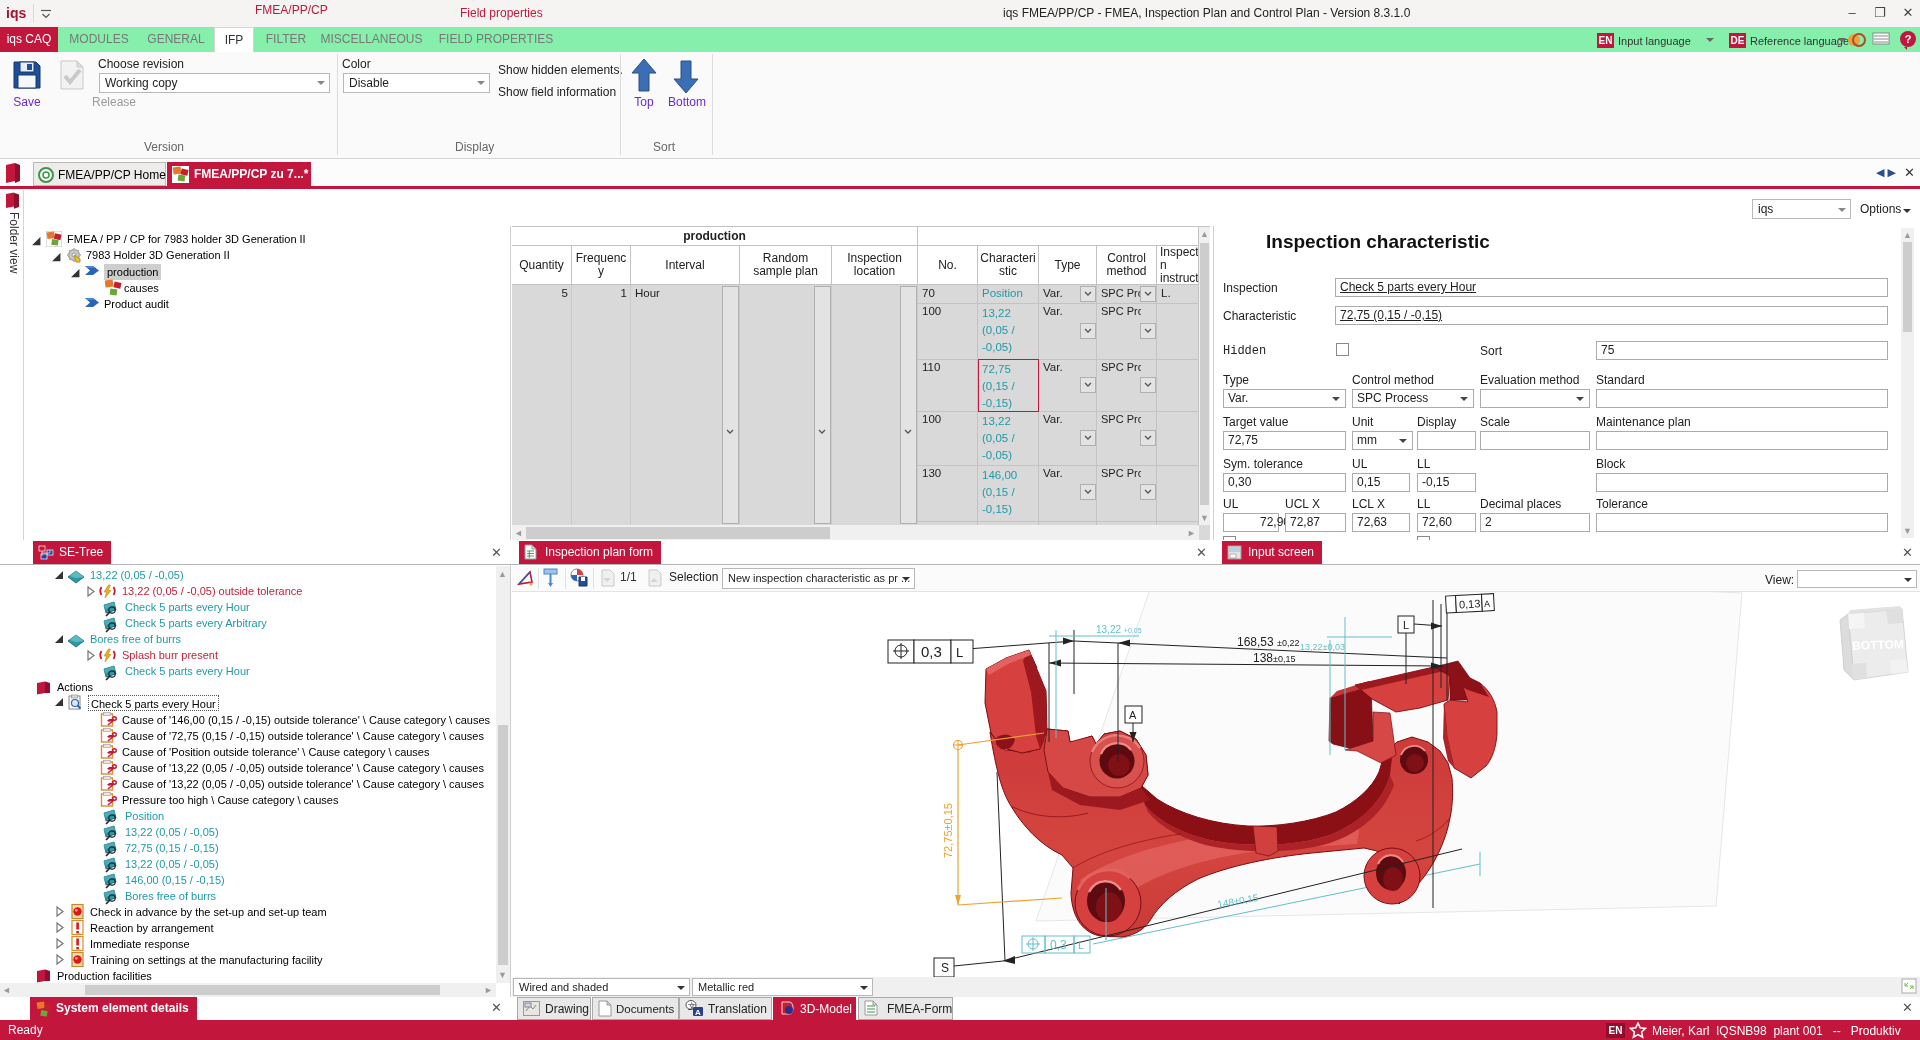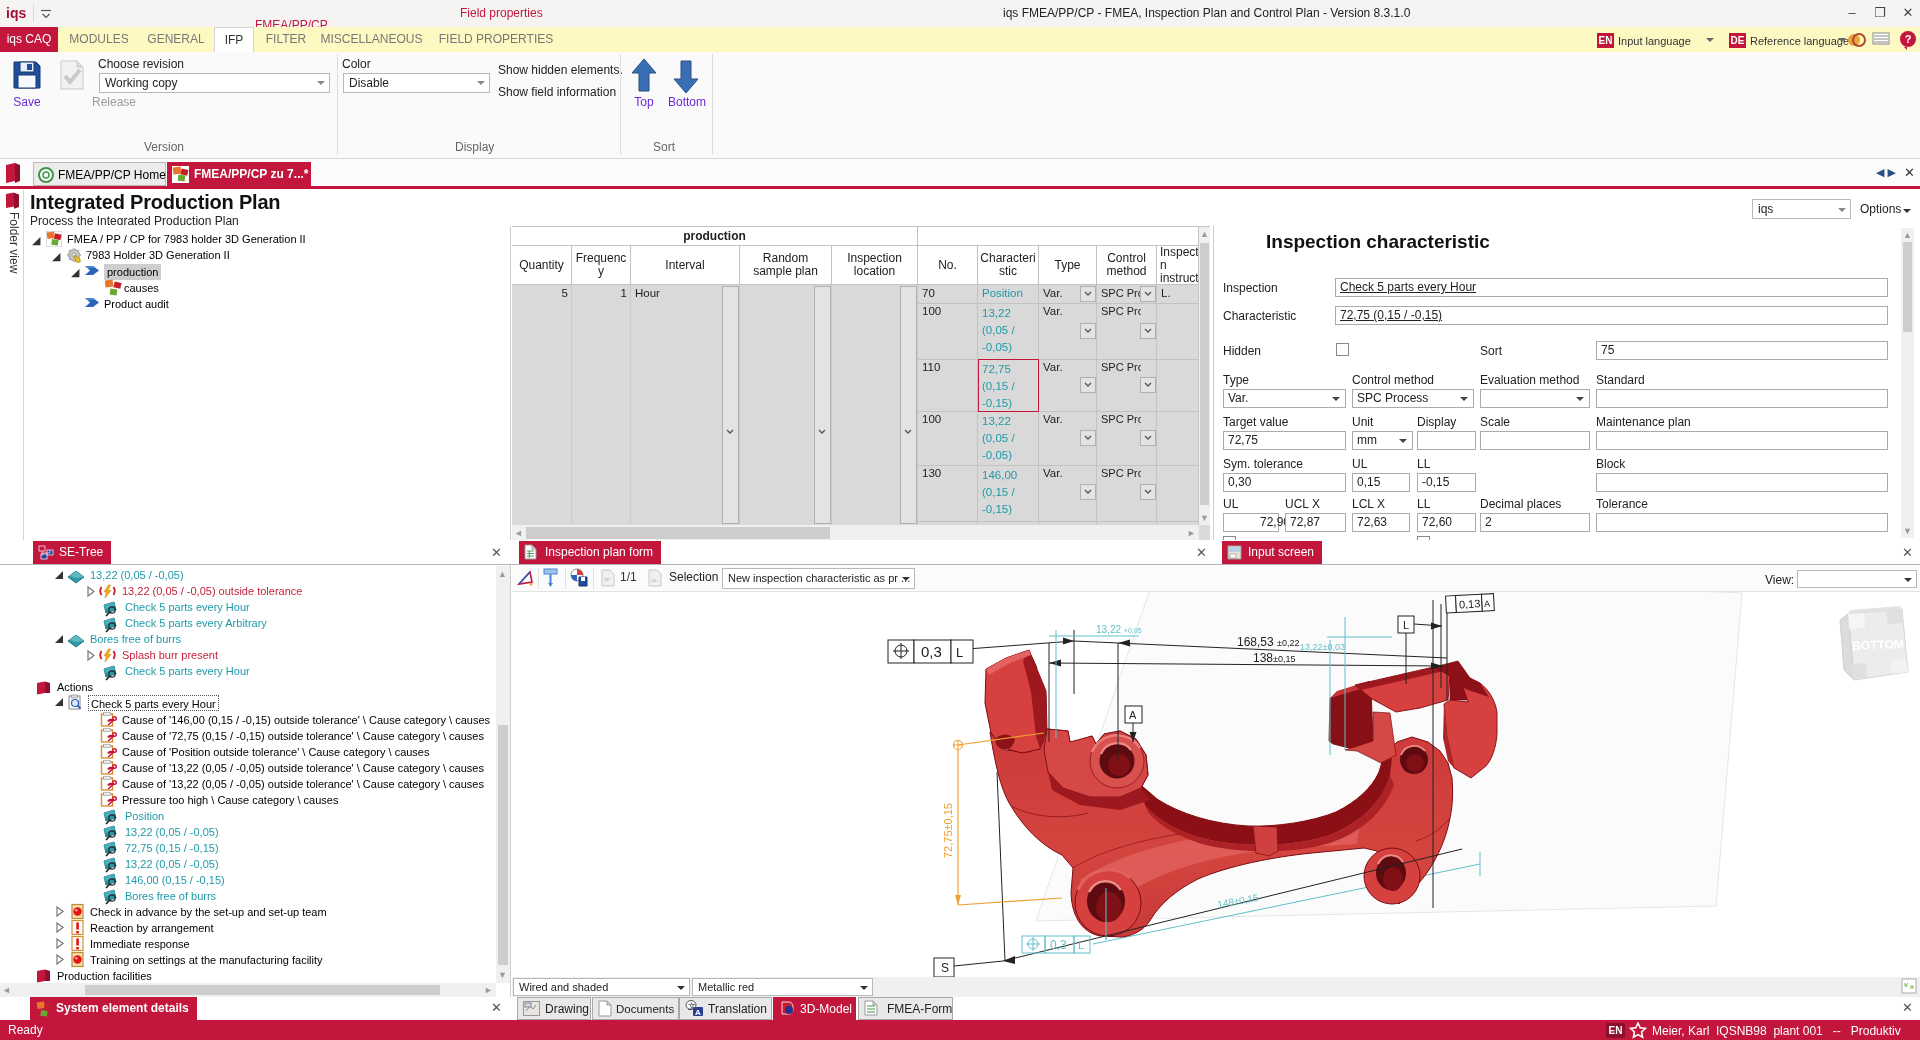--- a/index.html
+++ b/index.html
@@ -5,26 +5,26 @@
 * { margin:0; padding:0; box-sizing:border-box; }
 html,body { width:1920px; height:1040px; overflow:hidden; font-family:"Liberation Sans",sans-serif; background:#fff; }
 .abs { position:absolute; }
 #root { position:relative; width:1920px; height:1040px; }
 .teal { color:#1f9aa8; }
 .rtext { color:#c2233c; }
 
 #titlebar { left:0; top:0; width:1920px; height:27px; background:#f5f4f2; }
 #iqslogo { left:6px; top:5px; font-size:14px; font-weight:bold; color:#a61134; }
 .tbsep { left:33px; top:4px; width:1px; height:18px; background:#d9d9d9; }
-#tb-fmea { left:255px; top:18px; font-size:12px; color:#c2163c; }
+#tb-fmea { left:255px; top:3px; font-size:12px; color:#c2163c; }
 #tb-field { left:460px; top:6px; font-size:12px; color:#c2163c; }
 #tb-title { left:1003px; top:6px; font-size:12px; color:#222; }
 .winbtn { top:5px; width:16px; height:16px; color:#444; font-size:13px; text-align:center; line-height:16px; }
 
-#ribtabs { left:0; top:27px; width:1920px; height:25px; background:#fef9c3; }
+#ribtabs { left:0; top:27px; width:1920px; height:25px; background:#86efac; }
 #ribtabs .tab { position:absolute; top:0; height:25px; line-height:25px; font-size:12px; color:#787878; text-align:center; }
 #tab-iqscaq { left:0; width:58px; background:#c2163c; color:#fff !important; }
 #tab-ifp { background:#fff; border:1px solid #d5d5d5; border-bottom:none; color:#333 !important; }
 
 #ribbon { left:0; top:52px; width:1920px; height:107px; background:#fbfafa; border-bottom:1px solid #d5d5d5; }
 .rgsep { position:absolute; top:2px; width:1px; height:101px; background:#dcdcdc; }
 .grouplabel { position:absolute; top:88px; font-size:12px; color:#666; }
 .riblabel { position:absolute; font-size:12px; color:#222; }
 .dropbox { position:absolute; height:20px; background:#fff; border:1px solid #b8b8b8; font-size:12px; color:#222; line-height:18px; padding-left:5px; white-space:nowrap; overflow:hidden; }
 .dropbox .arr { position:absolute; right:4px; top:7px; width:0; height:0; border-left:4px solid transparent; border-right:4px solid transparent; border-top:4px solid #888; }
@@ -165,24 +165,20 @@
 <svg class="abs" style="left:172px; top:166px;" width="17" height="17" viewBox="0 0 17 17">
   <rect x="0" y="0" width="17" height="17" fill="#fff"></rect>
   <rect x="1" y="1" width="8" height="7" fill="#e8762c" transform="rotate(-8 5 4)"></rect>
   <rect x="9" y="3" width="7" height="6" fill="#c41f2d" transform="rotate(12 12 6)"></rect>
   <rect x="6" y="9" width="7" height="6" fill="#69a832" transform="rotate(8 9 12)"></rect>
 </svg>
 <div class="abs" style="left:1876px; top:166px; color:#2a4f86; font-size:11px;">◀&nbsp;▶</div>
 <div class="abs" style="left:1904px; top:165px; color:#333; font-size:13px;">✕</div>
 <div id="redline" class="abs"></div>
 
-<div id="pagehead" class="abs">
-  <div id="bigtitle" class="abs">Integrated Production Plan</div>
-  <div id="subtitle" class="abs">Process the Integrated Production Plan</div>
-</div>
 <div class="dropbox abs" style="left:1752px; top:199px; width:99px;">iqs<span class="arr" style="top:8px;"></span></div>
 <div class="abs" style="left:1860px; top:202px; font-size:12px; color:#222;">Options</div>
 <div class="abs" style="left:1903px; top:209px; width:0; height:0; border-left:4px solid transparent; border-right:4px solid transparent; border-top:4px solid #333;"></div>
 
 <svg class="abs" style="left:5px; top:192px;" width="15" height="17" viewBox="0 0 15 17">
   <path d="M1 2 l8 -1.5 v14 l-8 1.5 z" fill="#c2163c"></path>
   <path d="M9 .8 l5 1.7 v12.5 l-5 1.7 z" fill="#8d0f2b"></path>
 </svg>
 <div class="abs" style="left:3px; top:212px; width:18px; height:90px; font-size:12px; color:#333; writing-mode:vertical-rl;">Folder view</div>
 <div class="abs" style="left:23px; top:190px; width:1px; height:350px; background:#d5d5d5;"></div>
@@ -354,21 +350,21 @@
   <div class="sbthumb" style="left:14px; top:300px; width:304px; height:12px;"></div>
   <div class="sbarr" style="left:674px; top:300px; width:11px;">►</div>
 </div>
 
 <div id="inputscreen" class="abs" style="left:1215px; top:226px; width:705px; height:314px; background:#fff;">
   <div class="abs" style="left:8px; top:5px; font-size:19px; font-weight:bold; color:#111;margin-left:43px;">Inspection characteristic</div>
   <div class="flabel" style="left:8px; top:55px;">Inspection</div>
   <div class="finput" style="left:120px; top:52px; width:553px;"><span style="text-decoration:underline;">Check 5 parts every Hour</span></div>
   <div class="flabel" style="left:8px; top:83px;">Characteristic</div>
   <div class="finput" style="left:120px; top:80px; width:553px;"><span style="text-decoration:underline;">72,75 (0,15 / -0,15)</span></div>
-  <div class="flabel" style="left:8px; top:118px;">Hidden</div>
+  <div class="flabel" style="left:8px; top:118px;font-family:Liberation Mono, monospace;">Hidden</div>
   <div class="abs" style="left:121px; top:117px; width:13px; height:13px; border:1px solid #8a8a8a; background:#fff;"></div>
   <div class="flabel" style="left:265px; top:118px;">Sort</div>
   <div class="finput" style="left:381px; top:115px; width:292px;">75</div>
 
   <div class="flabel" style="left:8px; top:147px;">Type</div>
   <div class="flabel" style="left:137px; top:147px;">Control method</div>
   <div class="flabel" style="left:265px; top:147px;">Evaluation method</div>
   <div class="flabel" style="left:381px; top:147px;">Standard</div>
   <div class="finput fsel" style="left:8px; top:163px; width:123px;">Var.<span class="sarr"></span></div>
   <div class="finput fsel" style="left:137px; top:163px; width:122px;">SPC Process<span class="sarr"></span></div>

